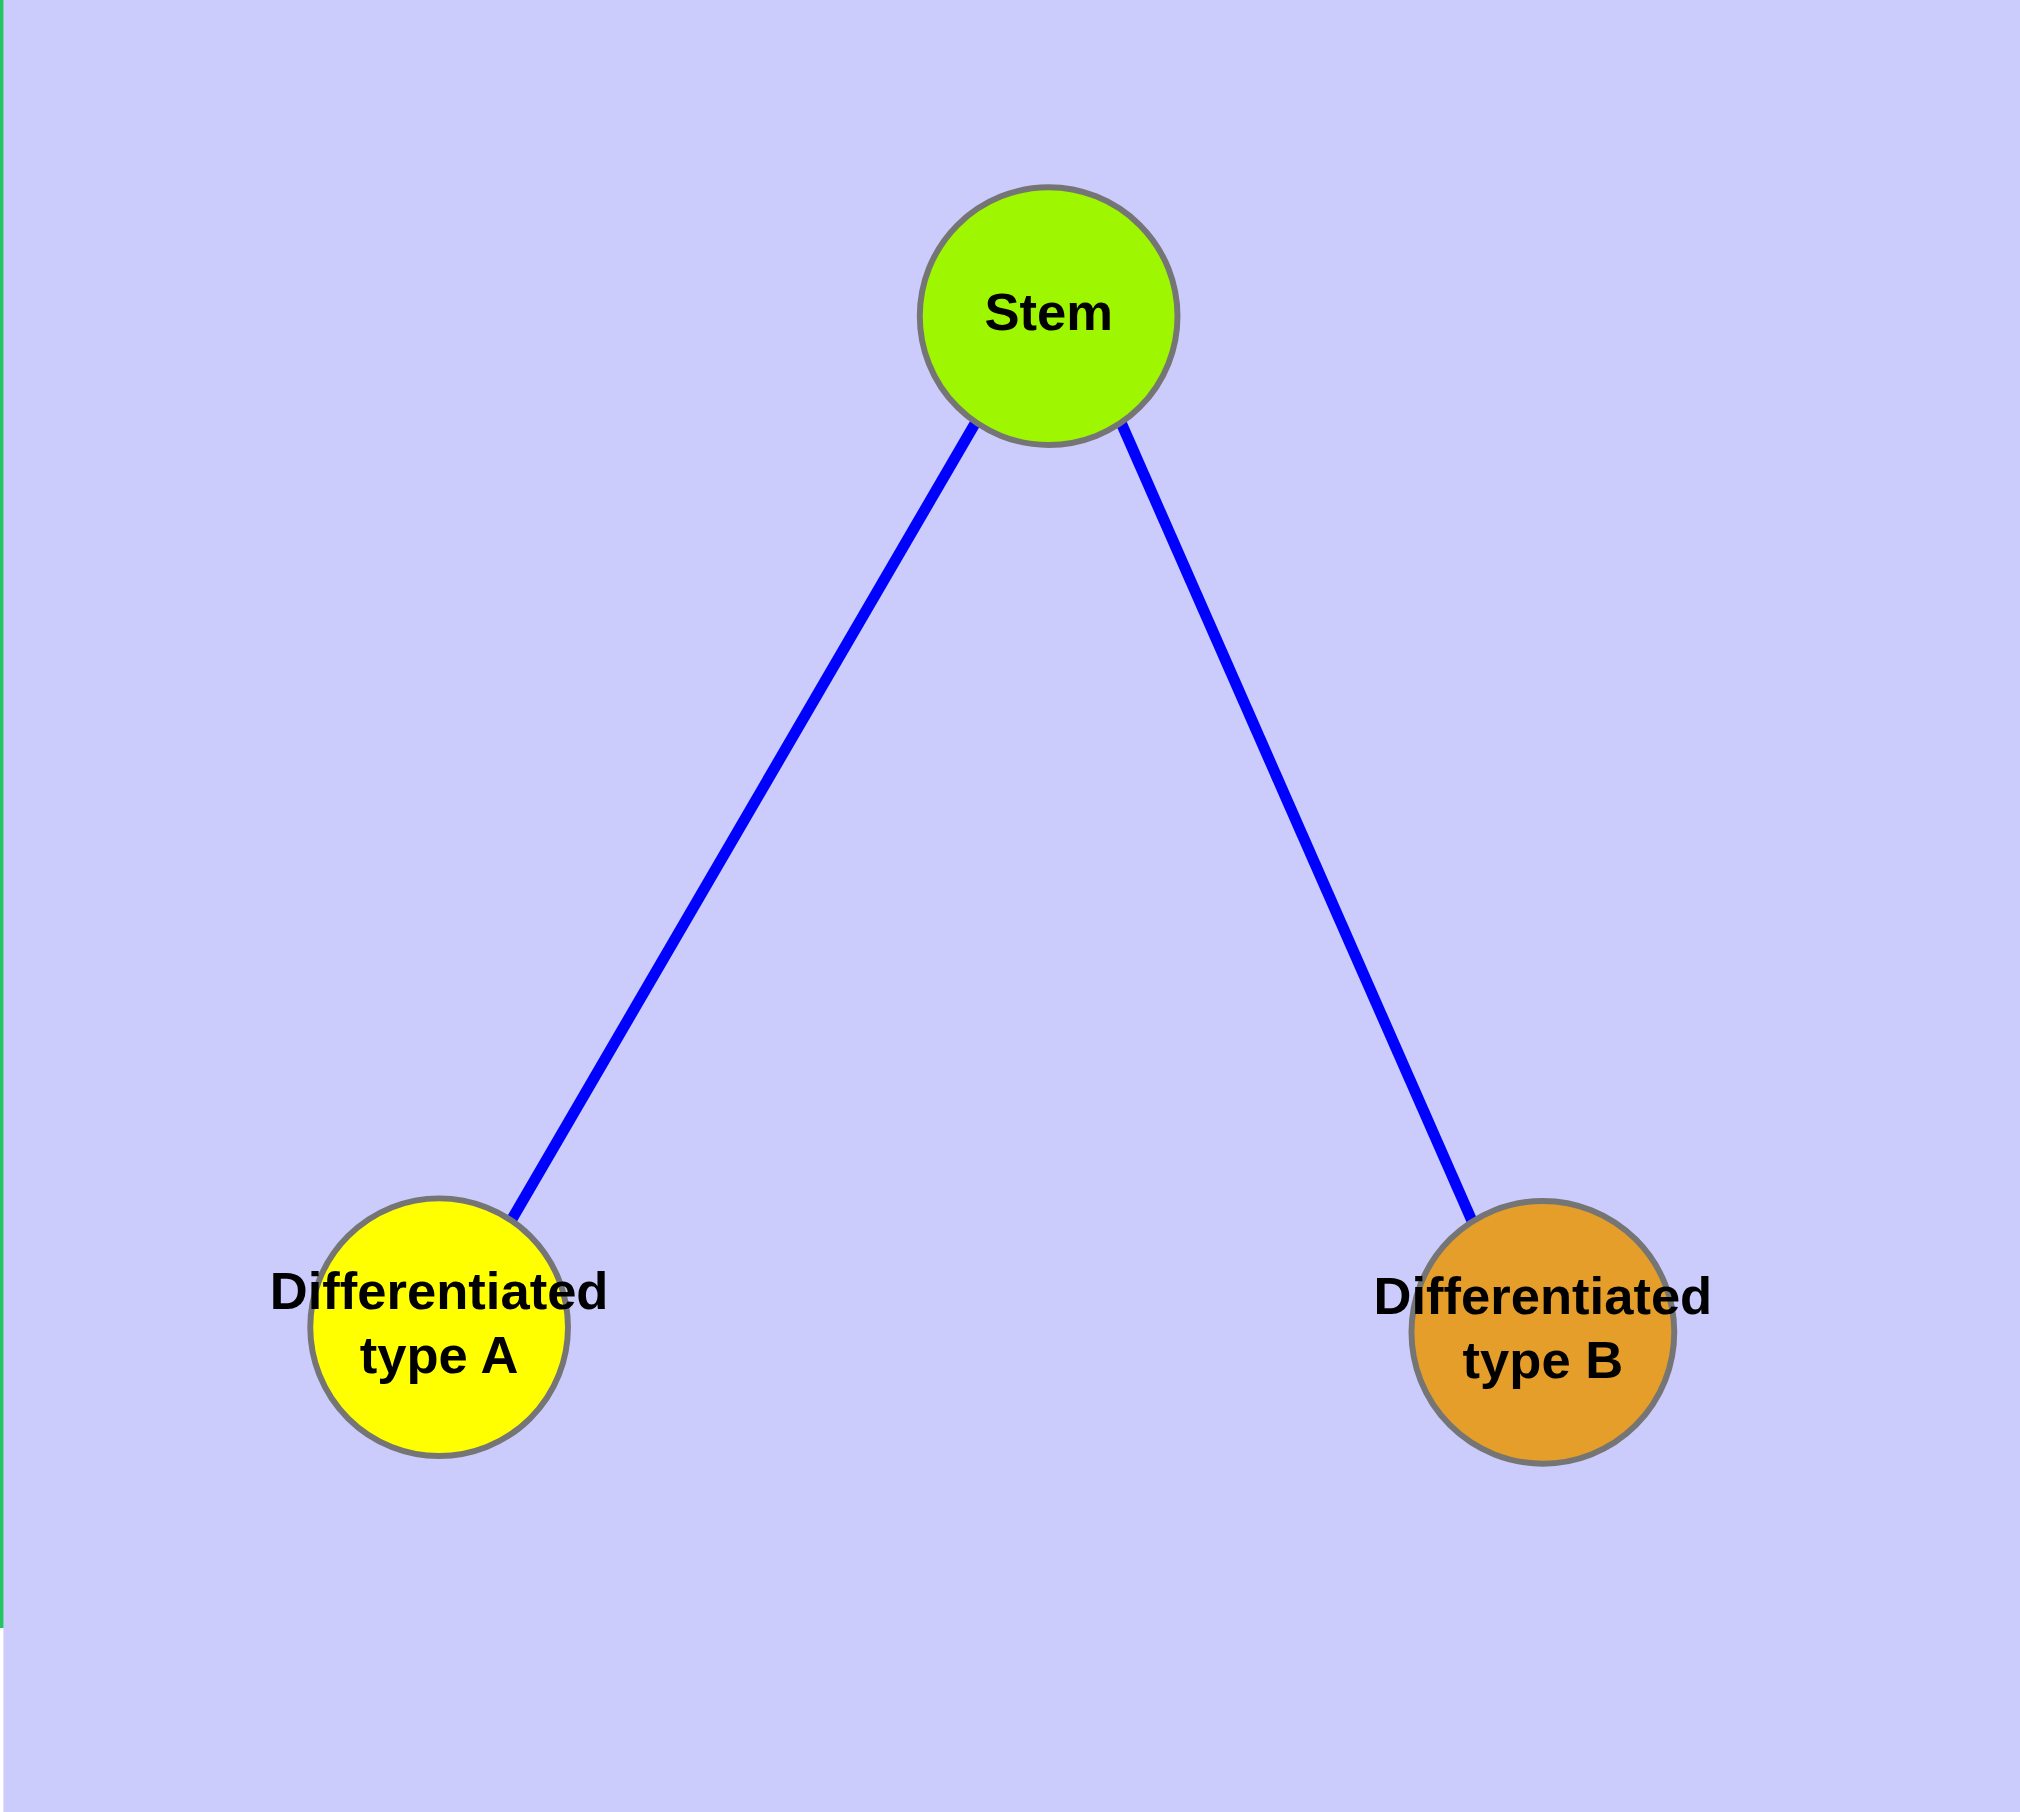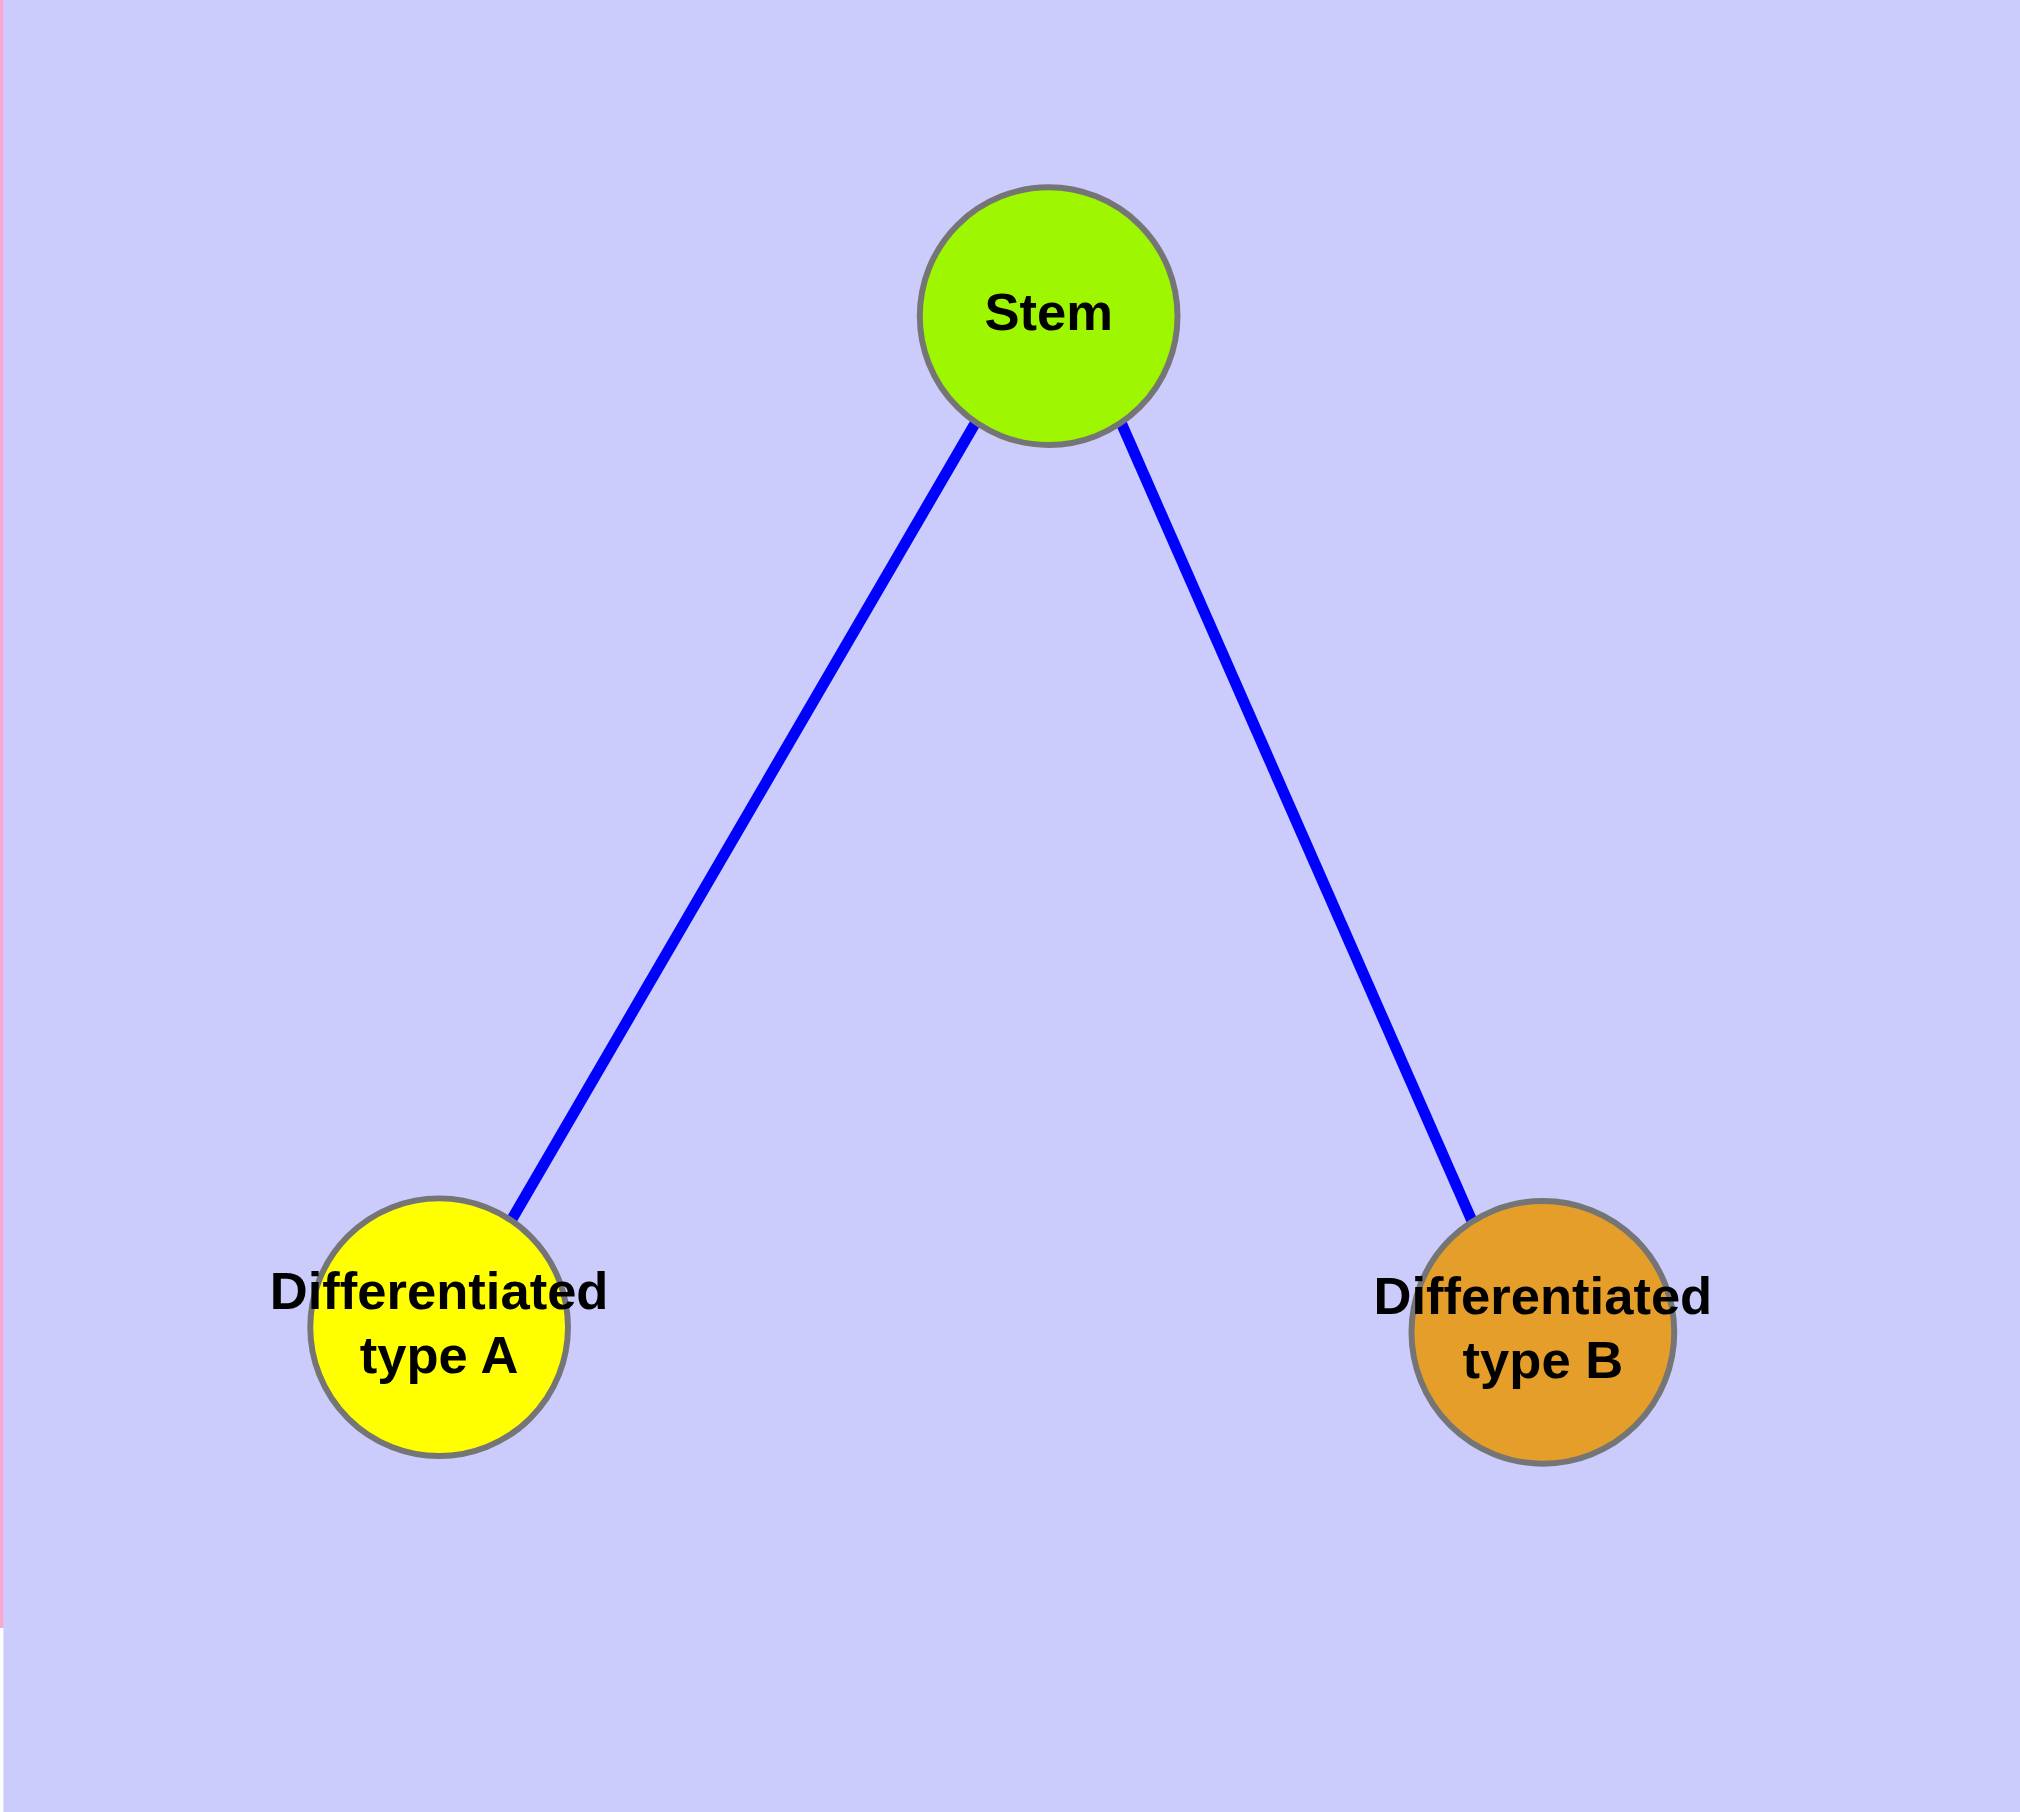--- a/index.html
+++ b/index.html
@@ -33,21 +33,21 @@
     font-weight: bold;
     fill: #000000;
     text-anchor: middle;
     dominant-baseline: middle;
     paint-order: normal;
   }
 </style>
 </head>
 <body style="width: 2021px; height: 1812px;">
 
-<div id="graph-canvas" style="width: 2021px; height: 1628px; background: #f9a8d4;">
+<div id="graph-canvas" style="width: 2021px; height: 1628px; background: #22c55e;">
   <svg id="graph-svg" viewBox="0 0 2384 2138" preserveAspectRatio="none" xmlns="http://www.w3.org/2000/svg" style="width: 2021px; height: 1812px;">
 
     <rect id="plot-background" x="4" y="0" width="2380" height="2138" fill="#cbccfb"></rect>
 
     <g id="edge-layer">
         <line x1="1150" y1="500" x2="603" y2="1440" stroke="#0000ff" stroke-width="13" stroke-linecap="butt"></line>
         <line x1="1323" y1="500" x2="1737" y2="1442" stroke="#0000ff" stroke-width="13" stroke-linecap="butt"></line>
       </g>
     <g id="node-layer">
         <g>

